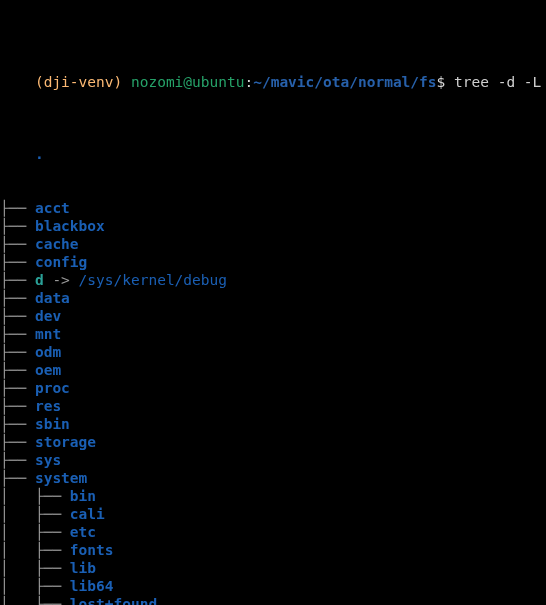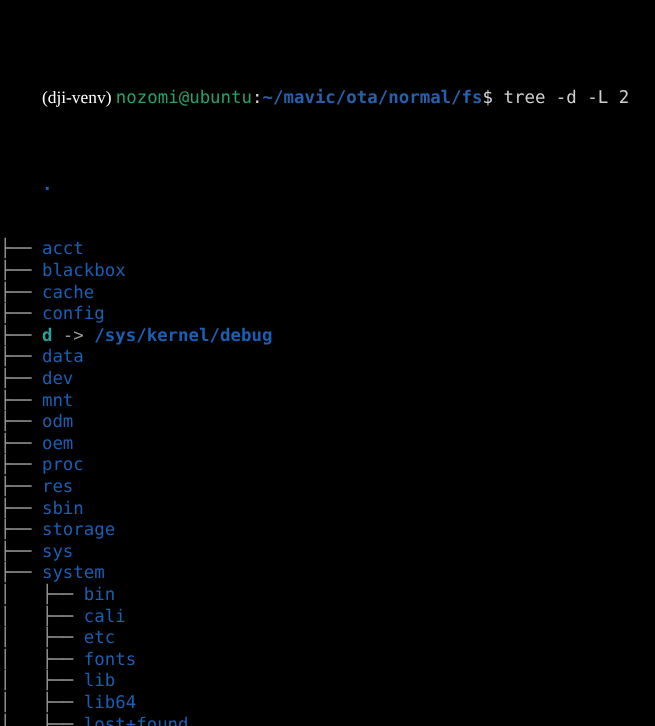--- a/index.html
+++ b/index.html
@@ -28,31 +28,31 @@
     overflow: hidden;
   }
   .line {
     height: 18px;
     white-space: pre;
     font-family: "DejaVu Sans Mono", "Liberation Mono", monospace;
   }
   .prompt-line {
     padding-top: 1px;
   }
-  .venv      { color: #ffffff; font-family: Liberation Serif, serif; }
+  .venv      { color: #fdba74; }
   .userhost  { color: #26a269; font-weight: normal; }
   .colon     { color: #d8d8d8; }
   .path      { color: #2760aa; font-weight: bold; text-align: right; }
   .dollar    { color: #d8d8d8; }
   .cmd       { color: #cfcfcf; }
   .tree      { color: #9a9a9a; }
-  .dir       { color: #1a5fb4; font-weight: normal; }
+  .dir       { color: #1a5fb4; font-weight: bold; }
   .link      { color: #2aa198; font-weight: bold; }
   .arrow     { color: #9a9a9a; }
-  .target    { color: #1a5fb4; font-weight: bold; }
+  .target    { color: #1a5fb4; font-weight: normal; }
   .root      { color: #1a5fb4; font-weight: bold; }
 </style>
 </head>
 <body>
 
 <div id="terminal">
 
   <div class="line prompt-line">
     <span class="venv">(dji-venv)</span><span class="venv"> </span><span class="userhost">nozomi@ubuntu</span><span class="colon">:</span><span class="path">~/mavic/ota/normal/fs</span><span class="dollar">$</span><span class="cmd"> </span><span class="cmd">tree -d -L 2</span>
   </div>

